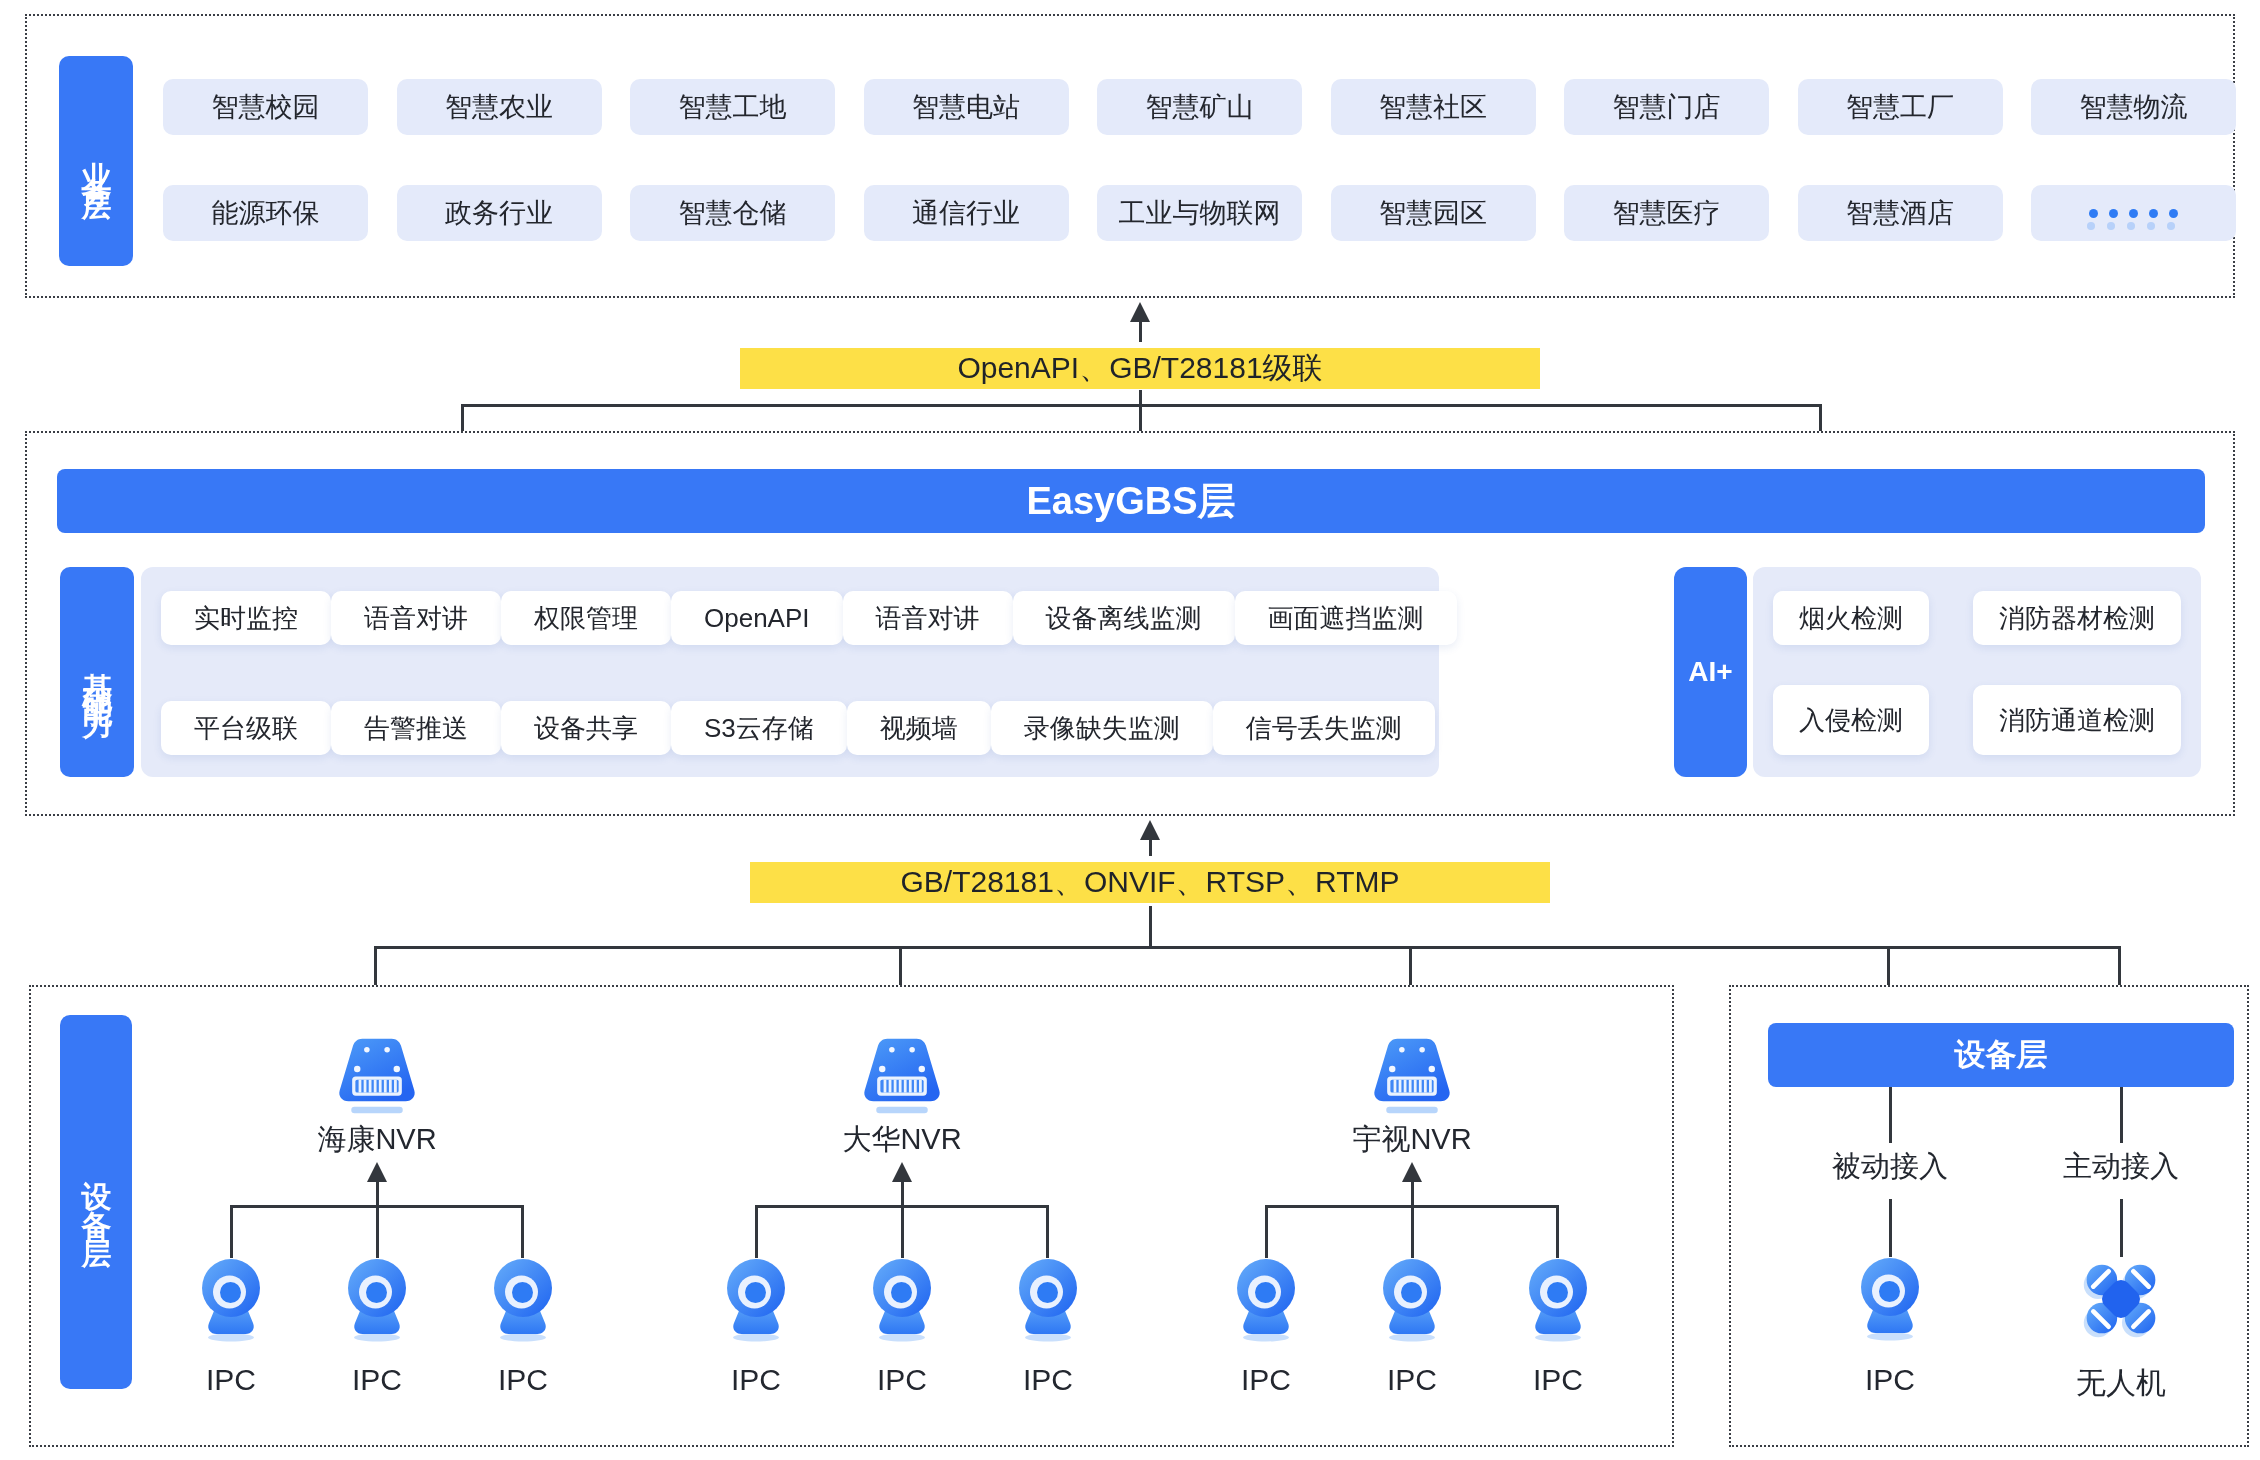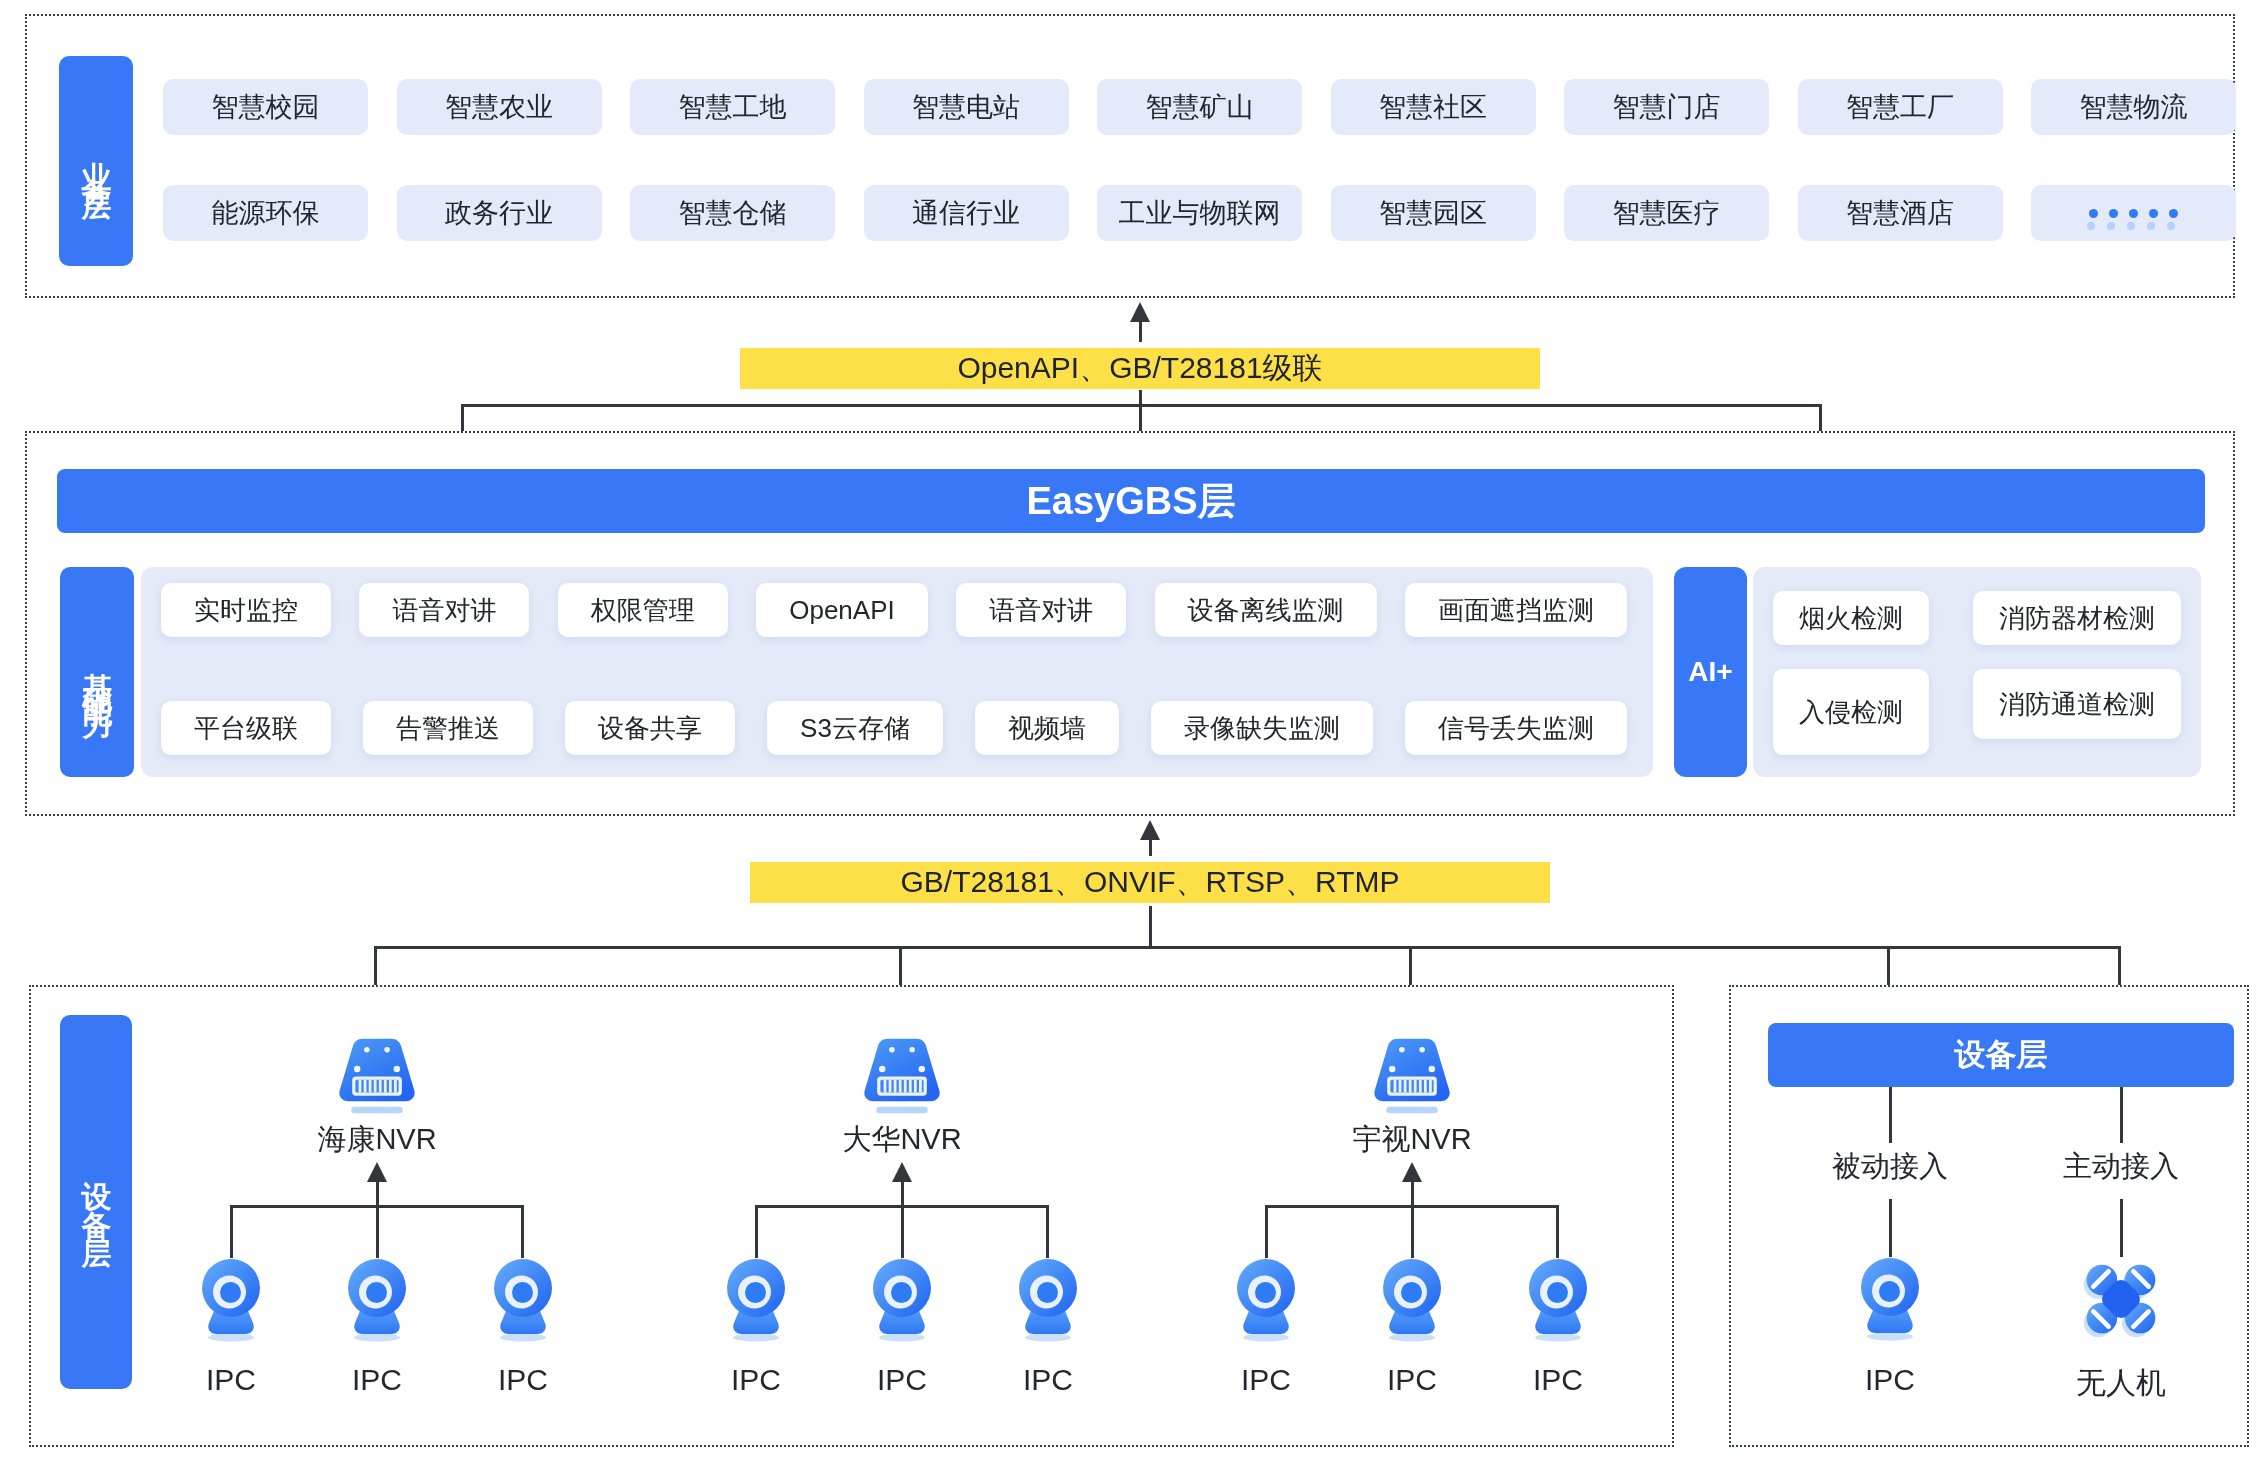--- a/index.html
+++ b/index.html
@@ -163,21 +163,21 @@
 
 <div class="panel" style="left:25px;top:431px;width:2210px;height:385px;">
   <div class="bluebar" style="left:30px;top:36px;width:2148px;height:64px;font-size:38px;">
     <span>EasyGBS层</span>
   </div>
 
   <div class="vlabel" style="left:33px;top:134px;width:74px;height:210px;letter-spacing:12px;">
     <span>基础能力</span>
   </div>
 
-  <div class="light-panel" style="left:114px;top:134px;width:1512px;height:210px;padding:16px 26px 22px 20px;">
+  <div class="light-panel" style="left:114px;top:134px;width:1298px;height:210px;padding:24px 26px 22px 20px;">
     <div class="card-row">
       <div class="card">实时监控</div>
       <div class="card">语音对讲</div>
       <div class="card">权限管理</div>
       <div class="card">OpenAPI</div>
       <div class="card">语音对讲</div>
       <div class="card">设备离线监测</div>
       <div class="card">画面遮挡监测</div>
     </div>
     <div class="card-row">
@@ -194,21 +194,21 @@
   <div class="bluebar" style="left:1647px;top:134px;width:73px;height:210px;font-size:28px;border-radius:12px;">
     <span>AI+</span>
   </div>
 
   <div class="light-panel" style="left:1726px;top:134px;width:448px;height:210px;padding:24px 20px 22px 20px;">
     <div class="card-row">
       <div class="card" style="padding:0 26px;">烟火检测</div>
       <div class="card" style="padding:0 26px;">消防器材检测</div>
     </div>
     <div class="card-row">
-      <div class="card" style="padding:16px 26px;">入侵检测</div>
+      <div class="card" style="padding:8px 26px;">入侵检测</div>
       <div class="card" style="padding:8px 26px;">消防通道检测</div>
     </div>
   </div>
 </div>
 
 <div class="arrow-up" style="left:1140px;top:820px;"></div>
 <div class="line" style="left:1149px;top:838px;width:3px;height:18px;"></div>
 <div class="conn-label" style="left:750px;top:862px;width:800px;">GB/T28181、ONVIF、RTSP、RTMP</div>
 <div class="line" style="left:1149px;top:906px;width:3px;height:43px;"></div>
 <div class="line" style="left:374px;top:946px;width:1747px;height:3px;"></div>

